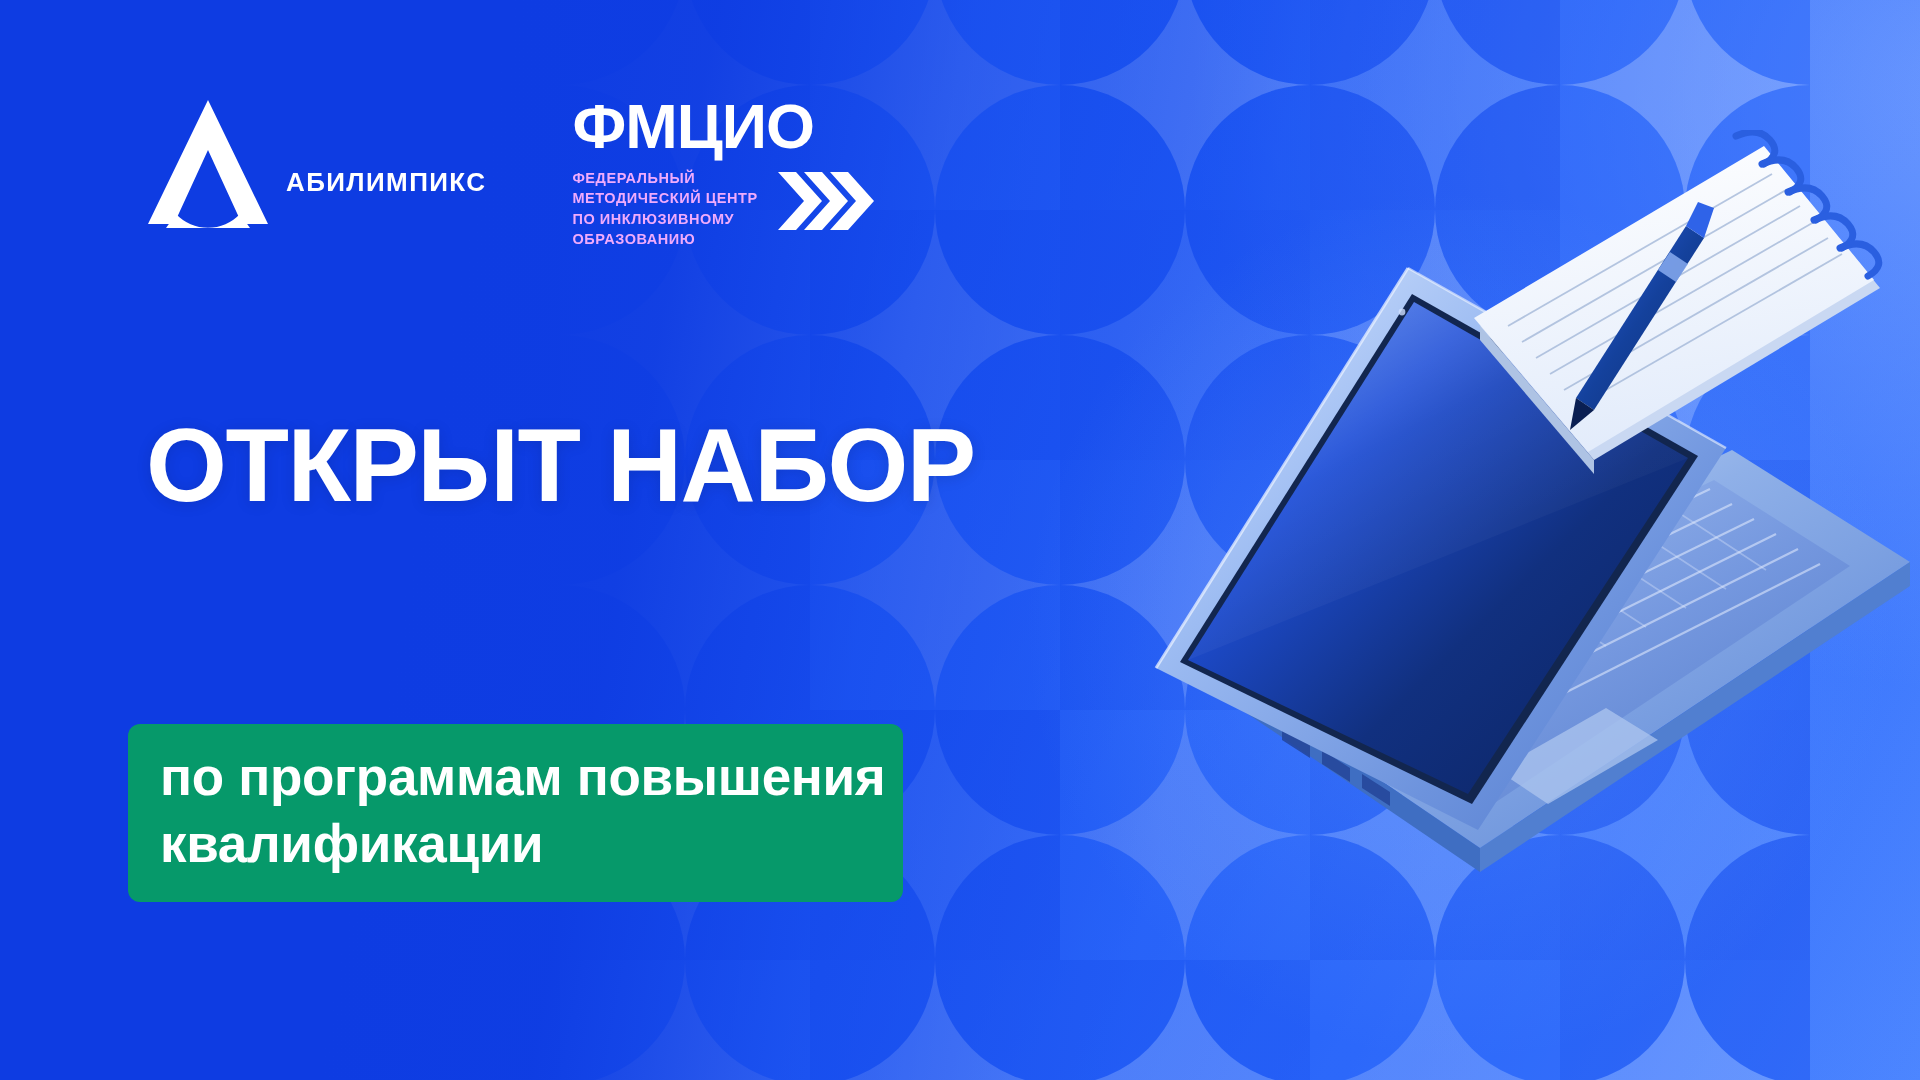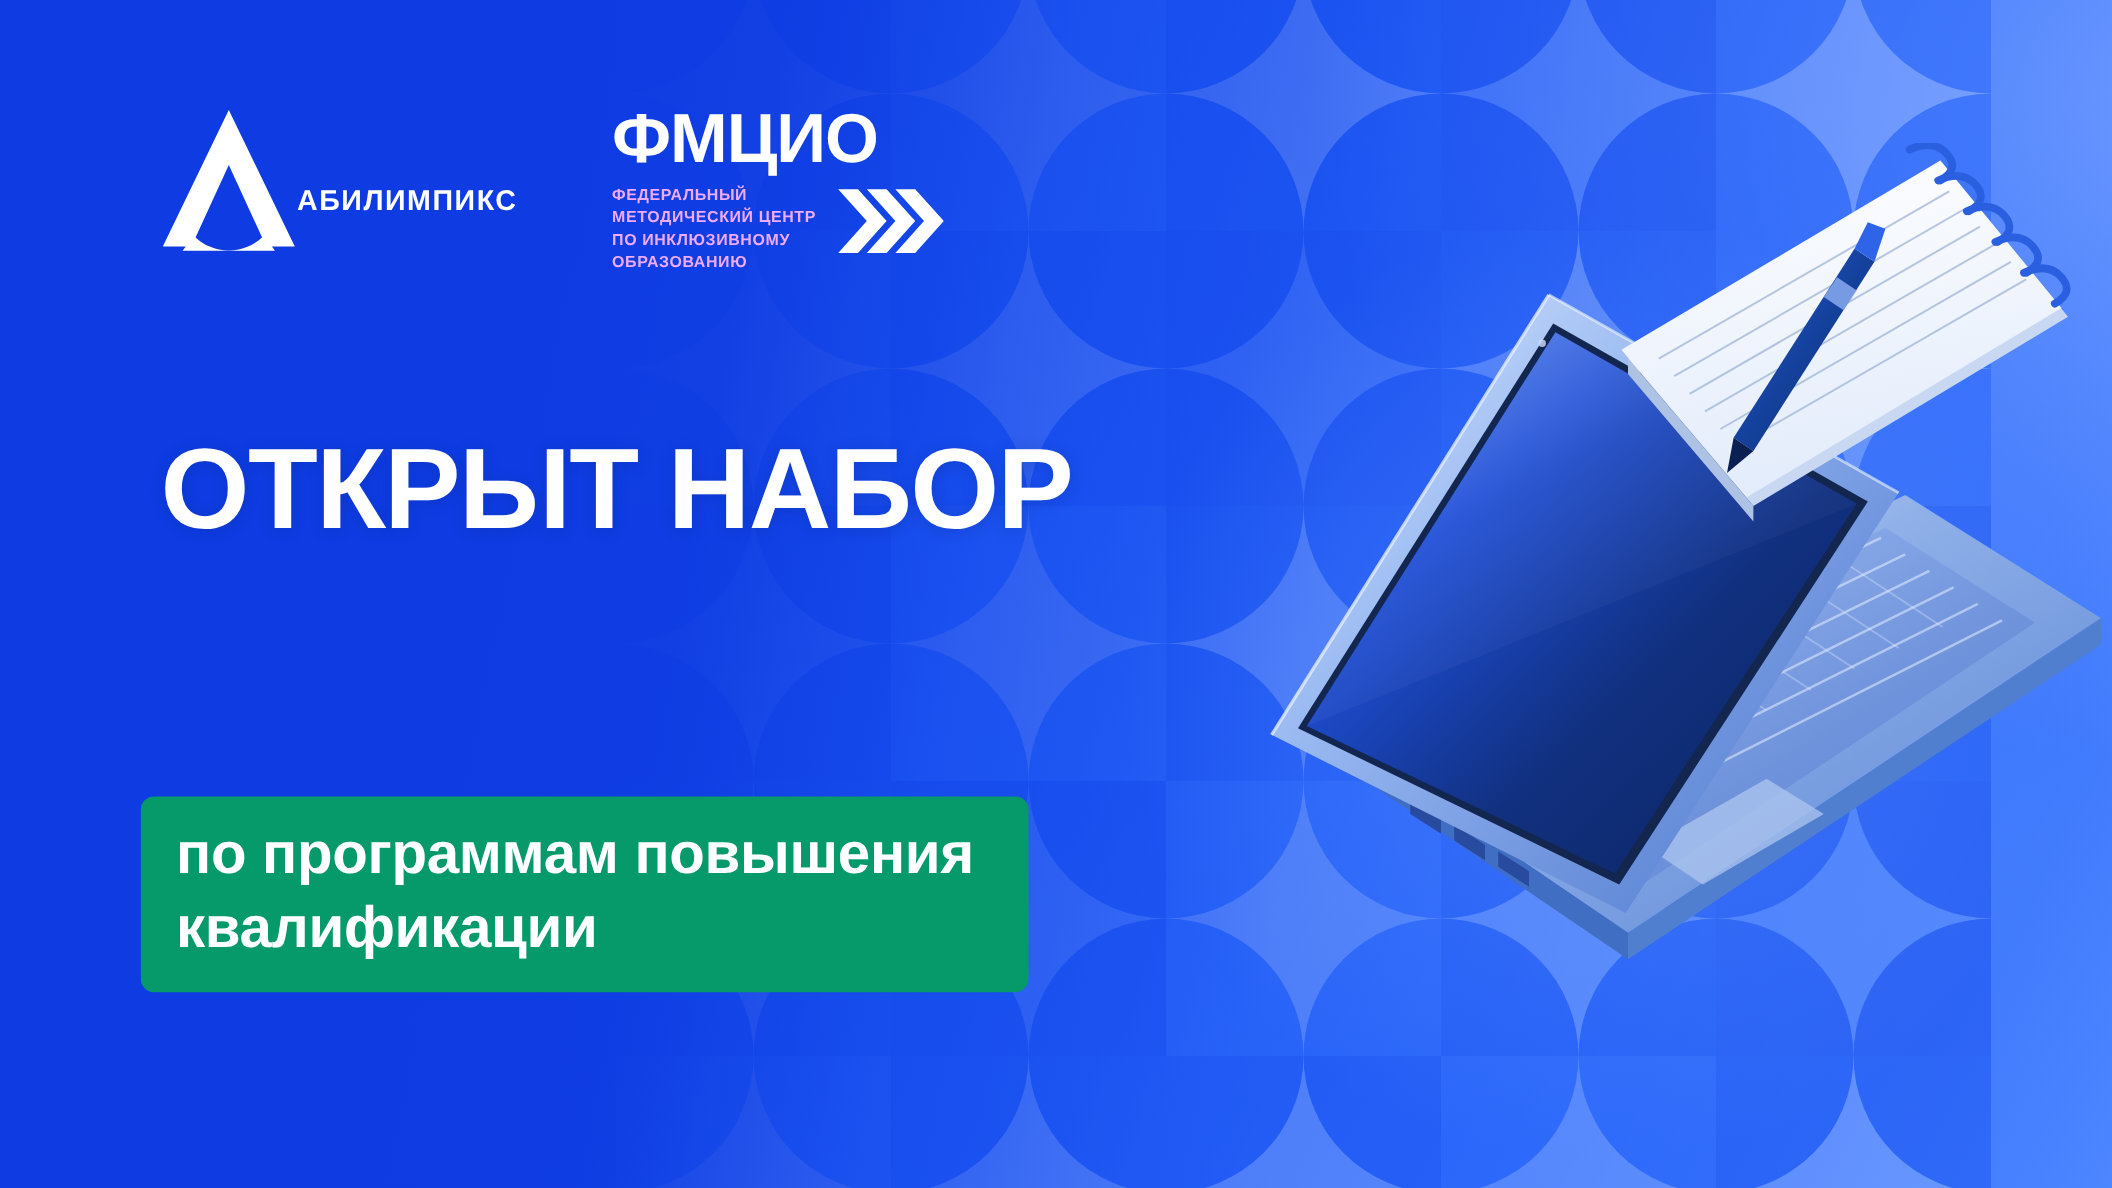--- a/index.html
+++ b/index.html
@@ -88,21 +88,21 @@
   .logos {
     position: absolute;
     left: 146px;
     top: 96px;
     display: flex;
     align-items: flex-start;
     gap: 86px;
     z-index: 12;
   }
 
-  .abil-logo { display: flex; align-items: center; }
+  .abil-logo { display: flex; align-items: center; gap: 16px; }
   .abil-mark { width: 124px; height: 134px; display: block; }
   .abil-word {
     color: #ffffff;
     font-size: 26px;
     font-weight: 700;
     letter-spacing: 1.4px;
     white-space: nowrap;
     margin-top: 38px;
   }
 
@@ -130,42 +130,42 @@
     line-height: 1.42;
     text-transform: uppercase;
     white-space: nowrap;
   }
   .chevrons { margin-top: 2px; flex: 0 0 auto; }
 
   
   .headline {
     position: absolute;
     left: 146px;
-    top: 384px;
+    top: 404px;
     z-index: 12;
     color: #ffffff;
     font-size: 104px;
     font-weight: 800;
     line-height: 1.18;
     letter-spacing: -1.5px;
     text-transform: uppercase;
     white-space: nowrap;
     text-shadow: 0 2px 14px rgba(5,25,90,0.18);
   }
   .headline div { margin: 0; padding: 0; }
 
   
   .badge {
     position: absolute;
     left: 128px;
     top: 724px;
     z-index: 13;
     background: #06996a;
     border-radius: 12px;
-    padding: 20px 50px 24px 32px;
+    padding: 20px 18px 24px 32px;
     max-width: 1030px;
   }
   .badge-line {
     color: #ffffff;
     font-size: 53px;
     font-weight: 700;
     line-height: 1.26;
     letter-spacing: -0.3px;
     white-space: nowrap;
   }

